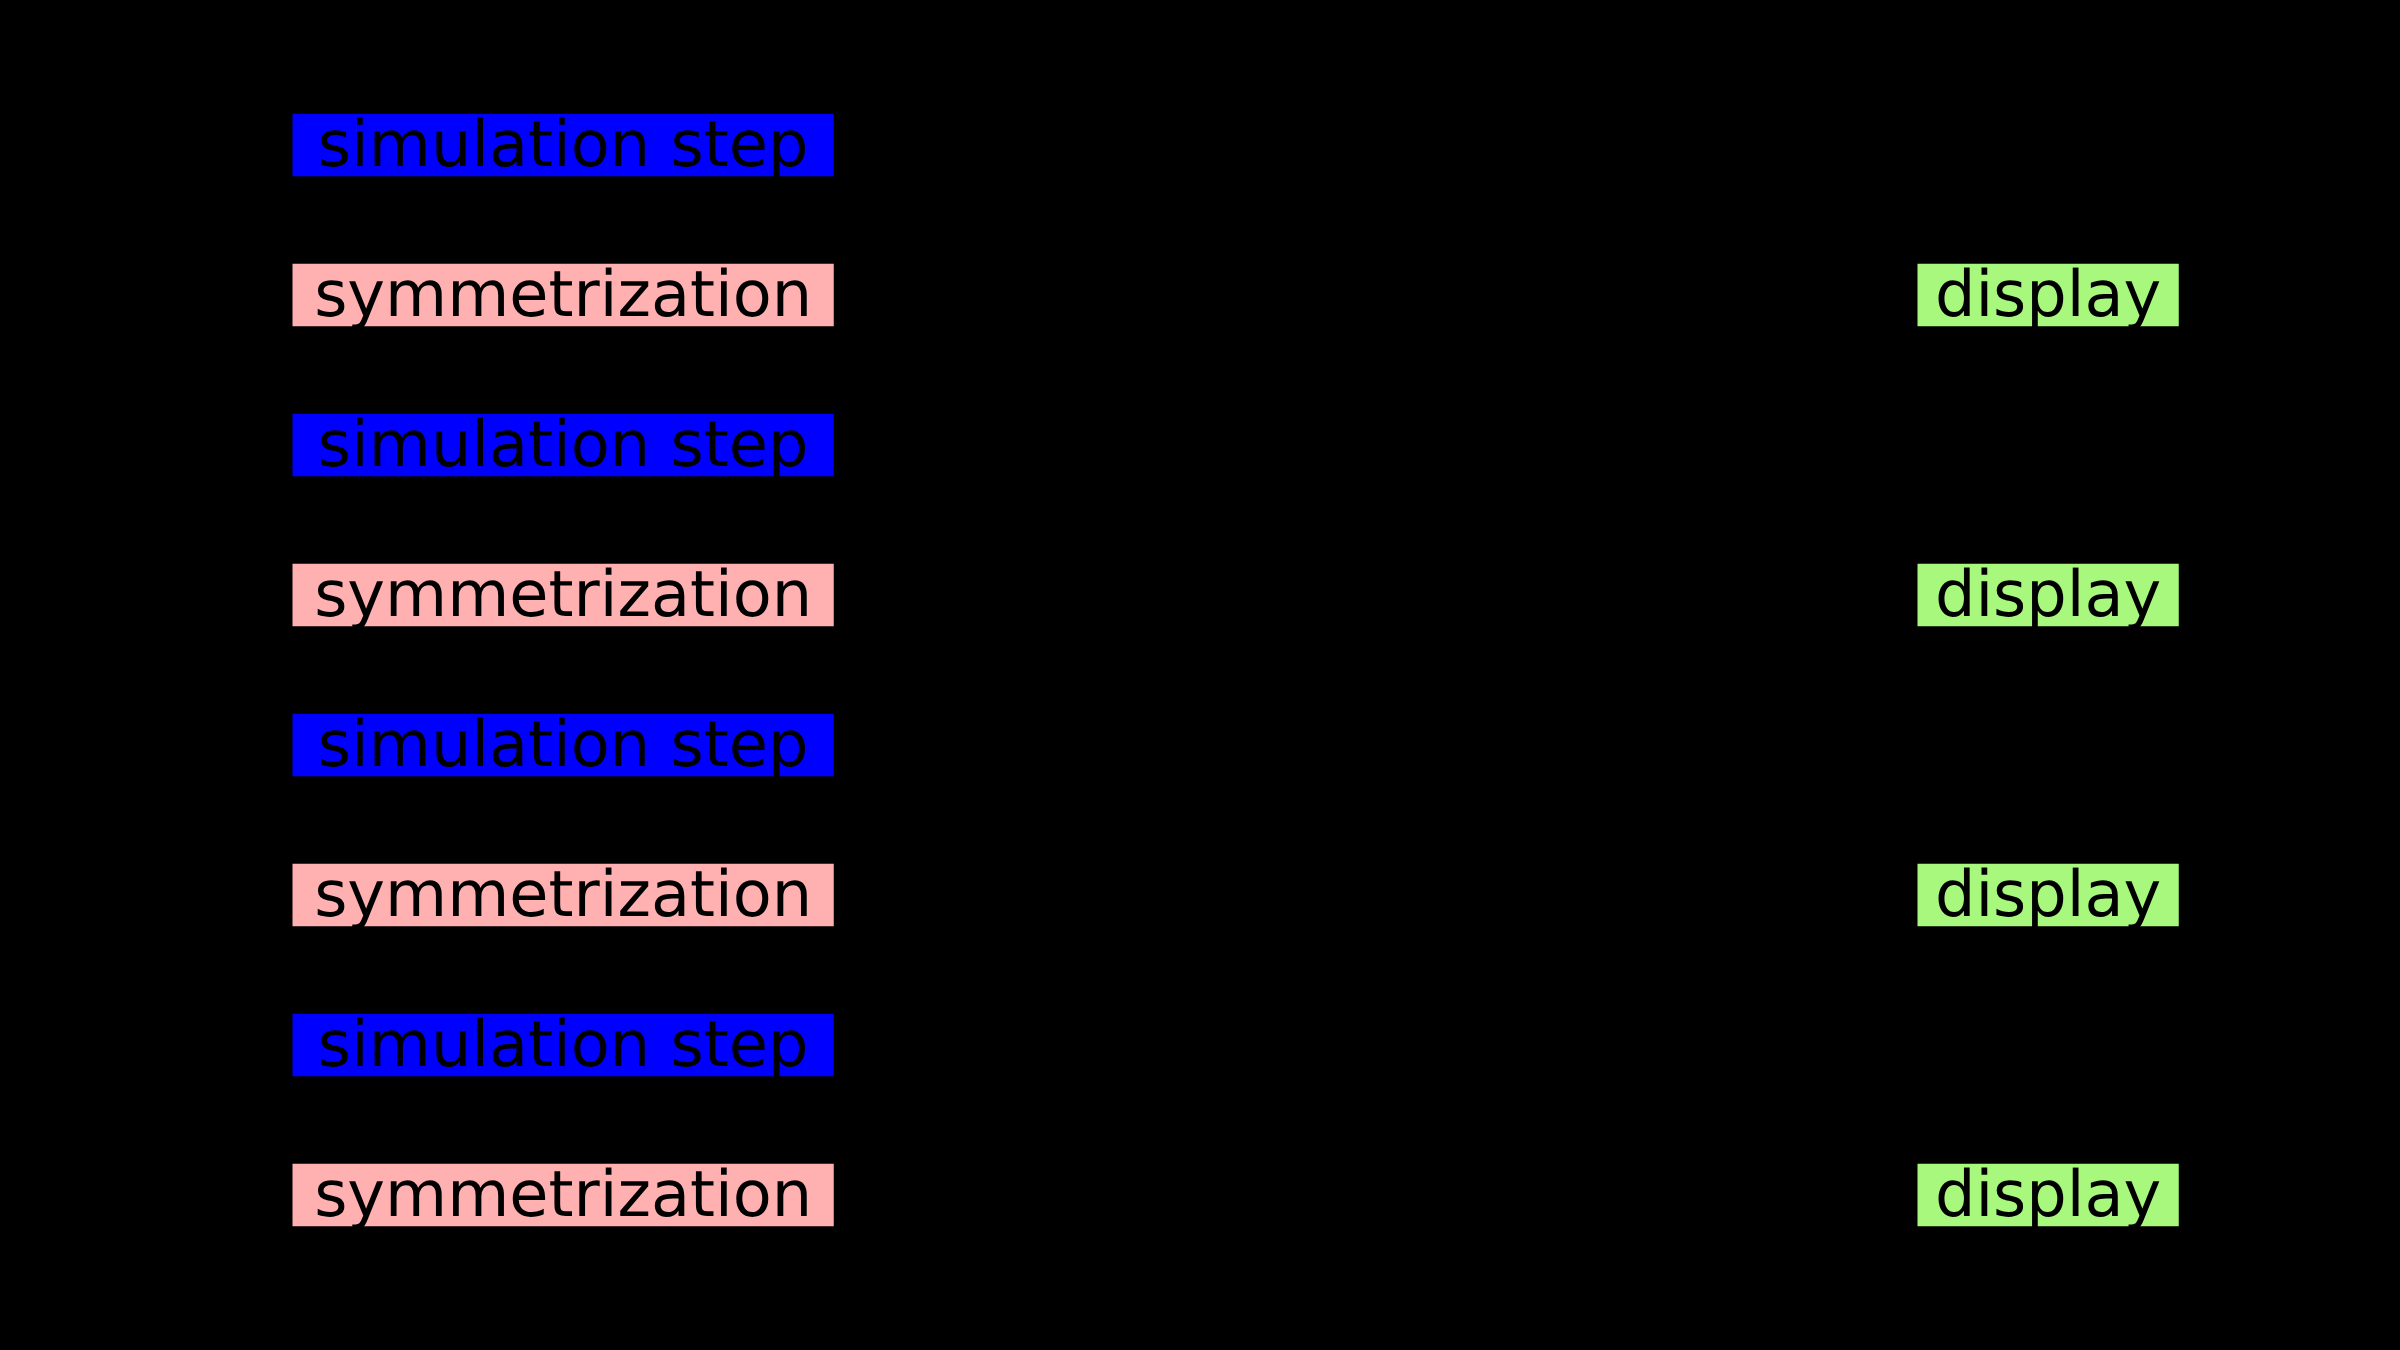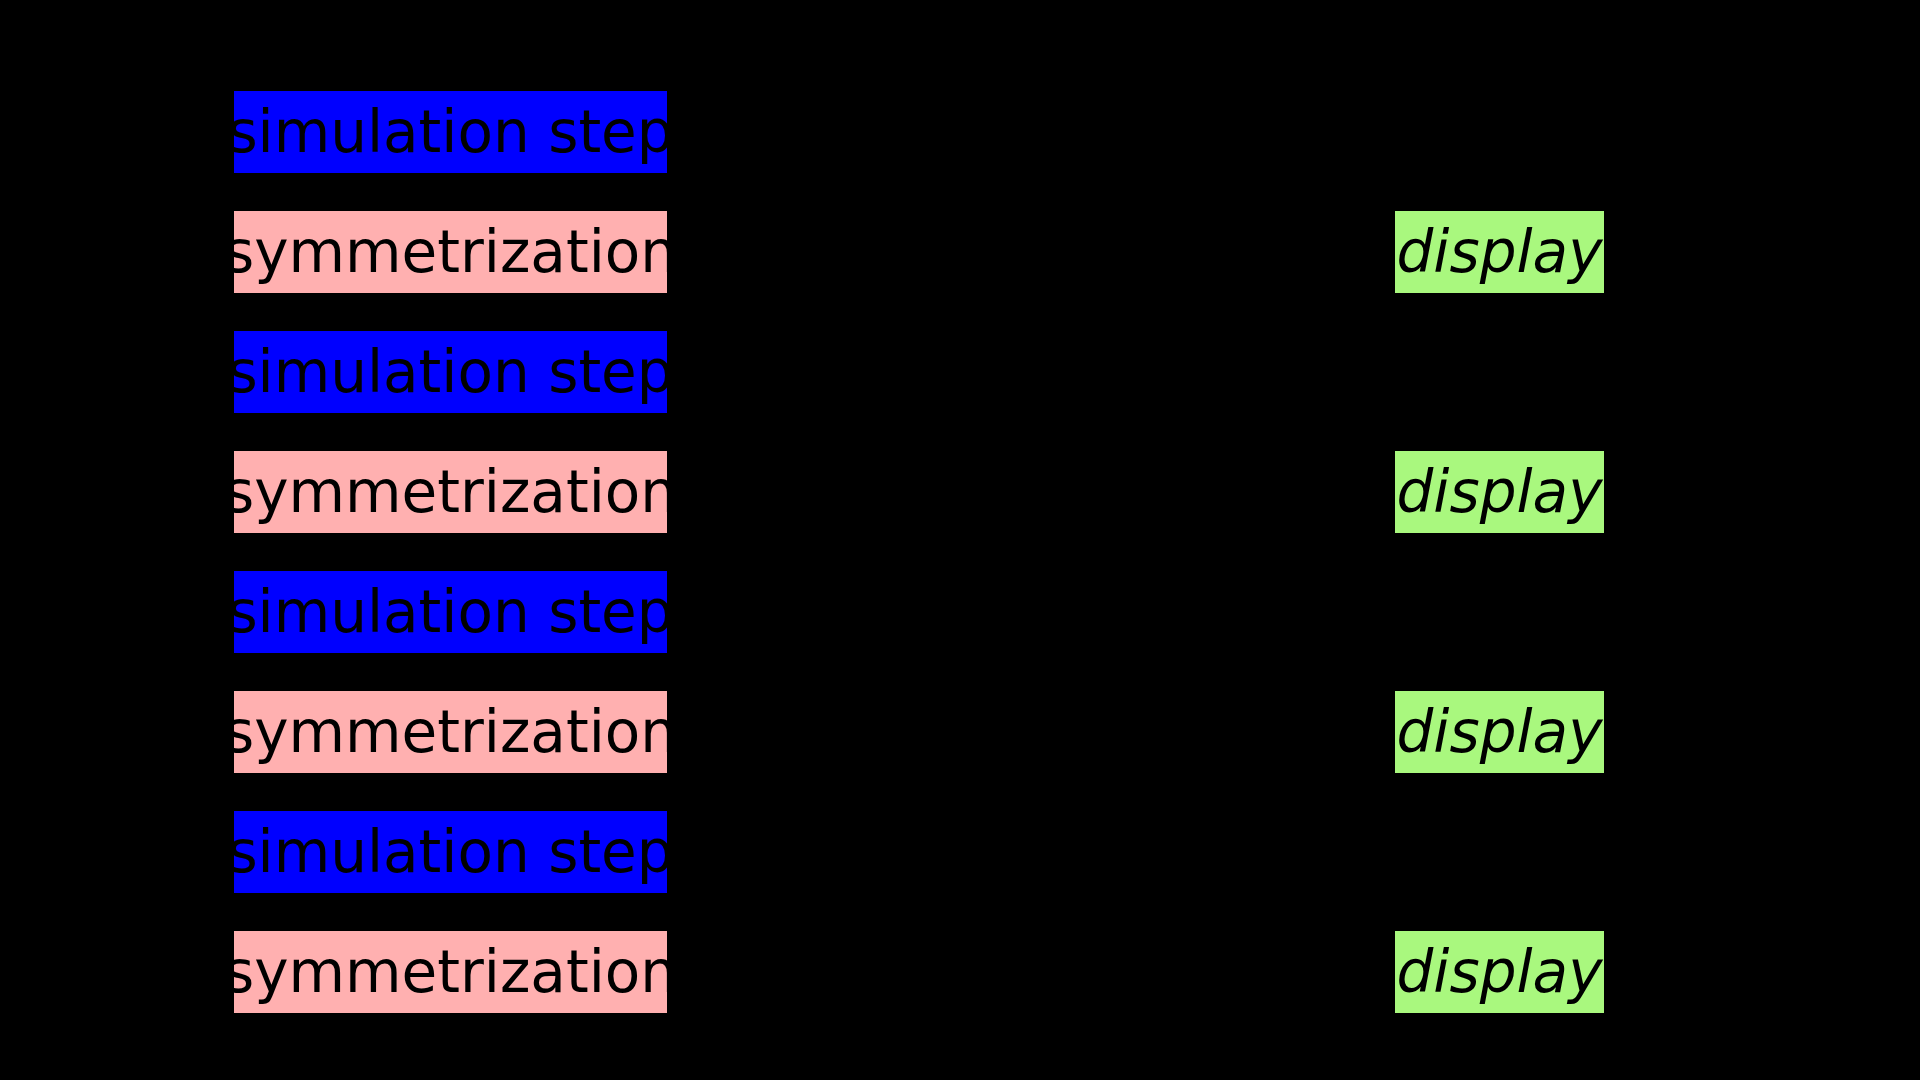--- a/index.html
+++ b/index.html
@@ -10,37 +10,36 @@
   .canvas {
     position: relative;
     width: 1920px;
     height: 1080px;
     background: #000;
     overflow: hidden;
     font-family: "DejaVu Sans", "Liberation Sans", sans-serif;
   }
   .box {
     position: absolute;
-    height: 82px;
+    height: 50px;
     display: flex;
     align-items: center;
     justify-content: center;
-    font-size: 58px;
+    font-size: 51px;
     line-height: 1;
     color: #000;
     white-space: nowrap;
   }
   .left-box {
     left: 234px;
     width: 433px;
   }
   .right-box {
-    left: 1395px;
+    left: 1534px;
     width: 209px;
-    font-style: italic;
   }
 </style>
 </head>
 <body>
 
 <div class="canvas" style="background: rgb(0, 0, 0);">
 
   <div class="box left-box" style="top: 91px; background: rgb(0, 0, 255); color: rgb(0, 0, 0);">simulation step</div>
   <div class="box left-box" style="top: 211px; background: rgb(255, 176, 176); color: rgb(0, 0, 0);">symmetrization</div>
   <div class="box left-box" style="top: 331px; background: rgb(0, 0, 255); color: rgb(0, 0, 0);">simulation step</div>

